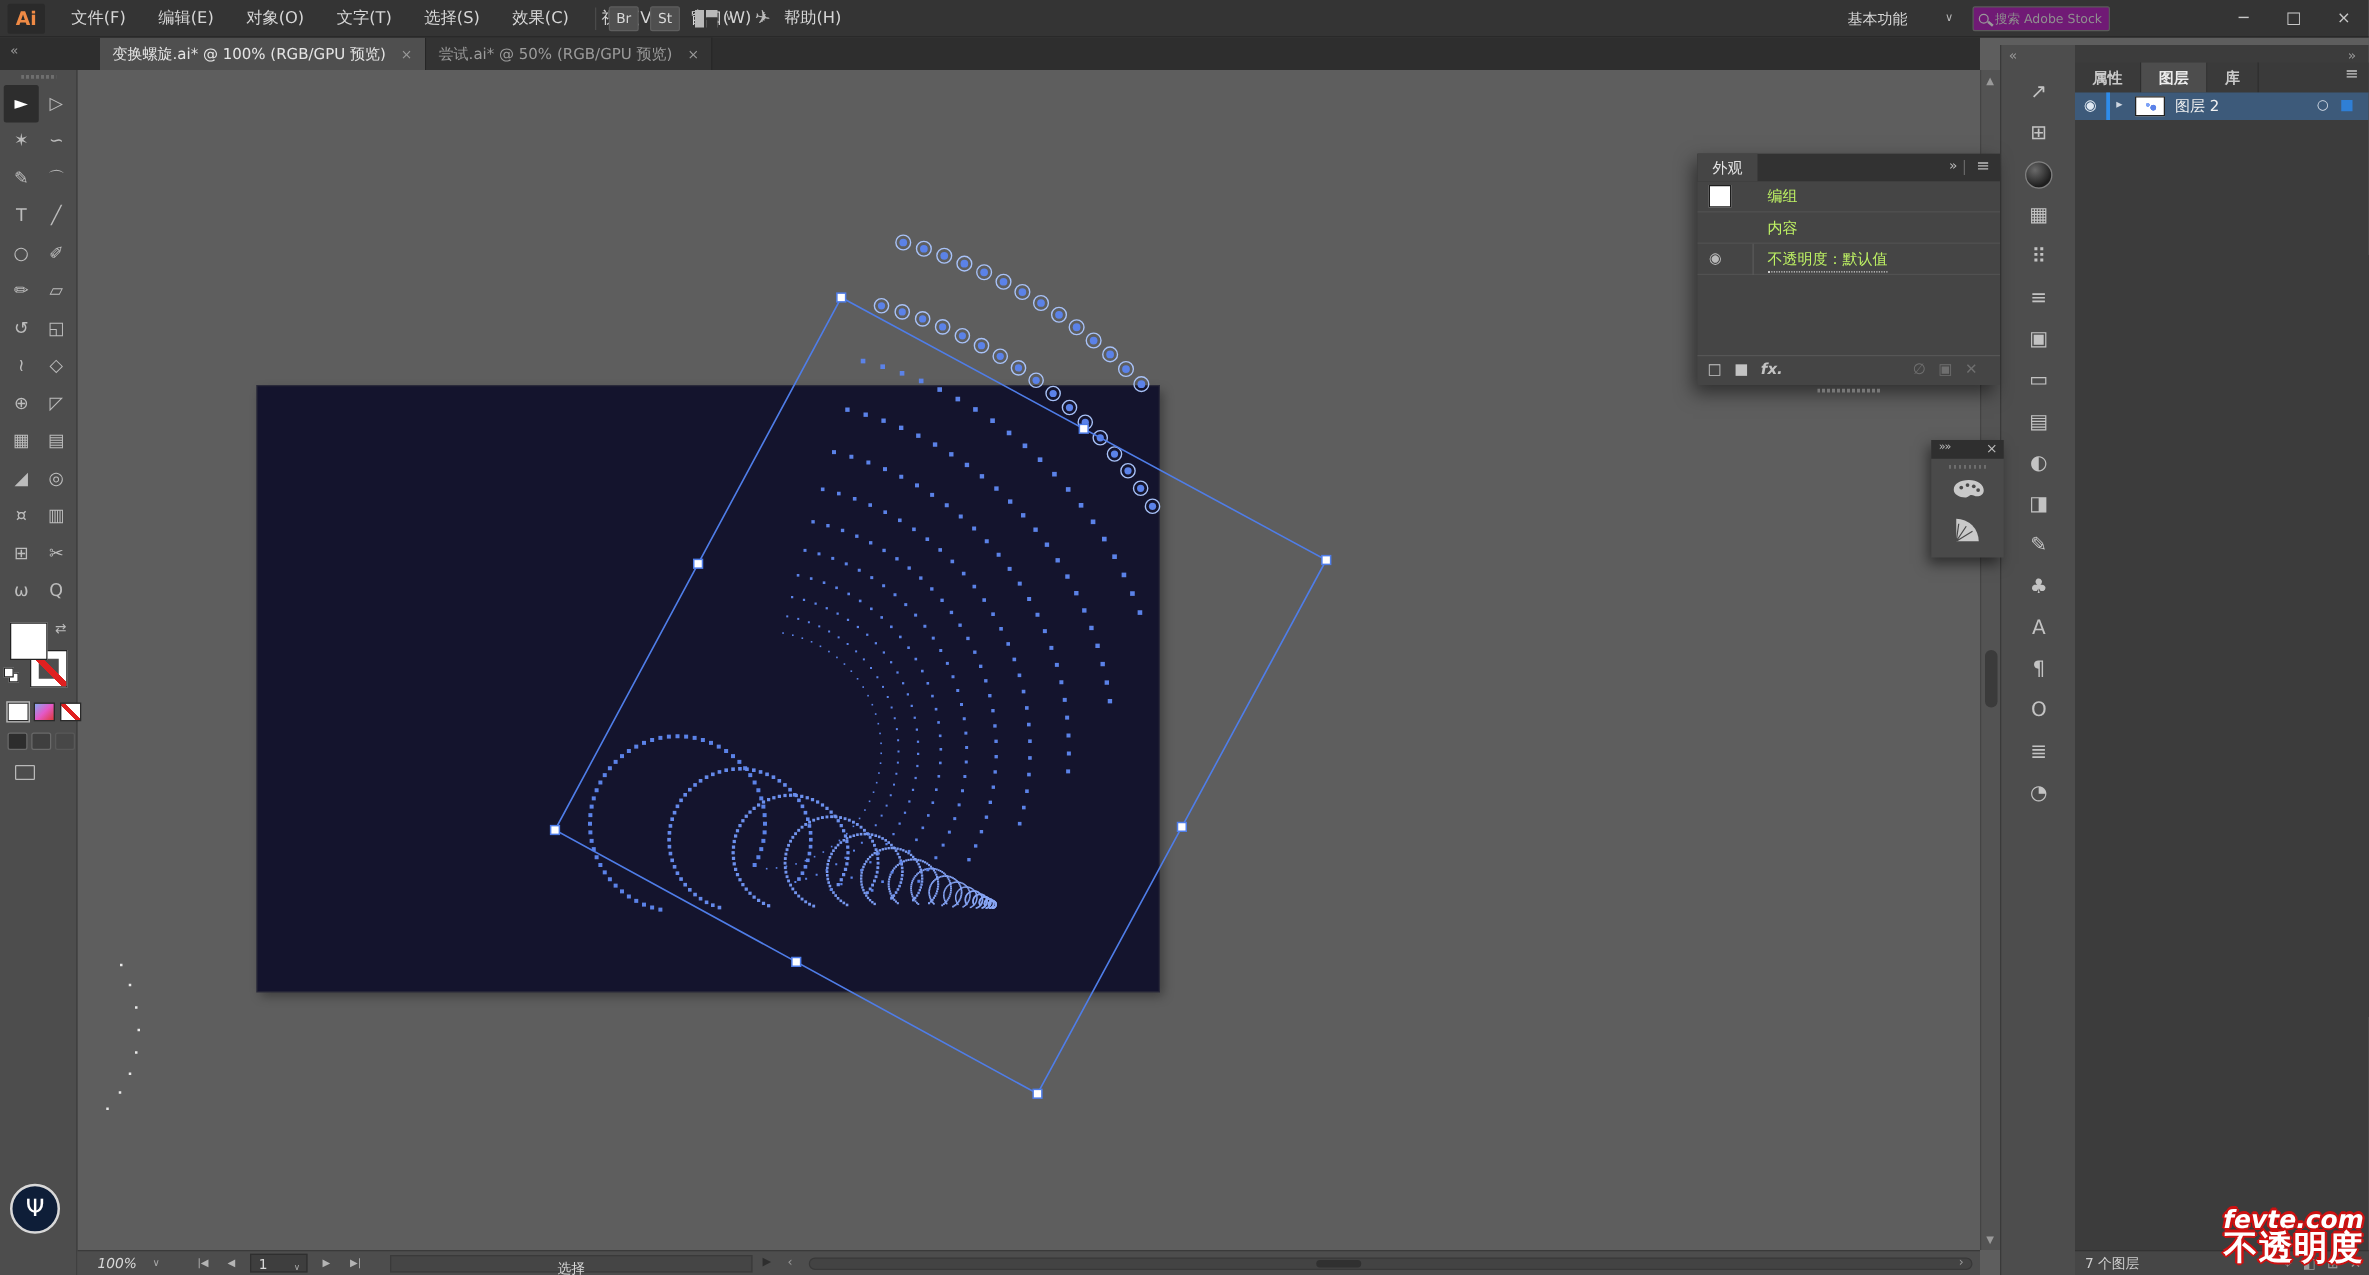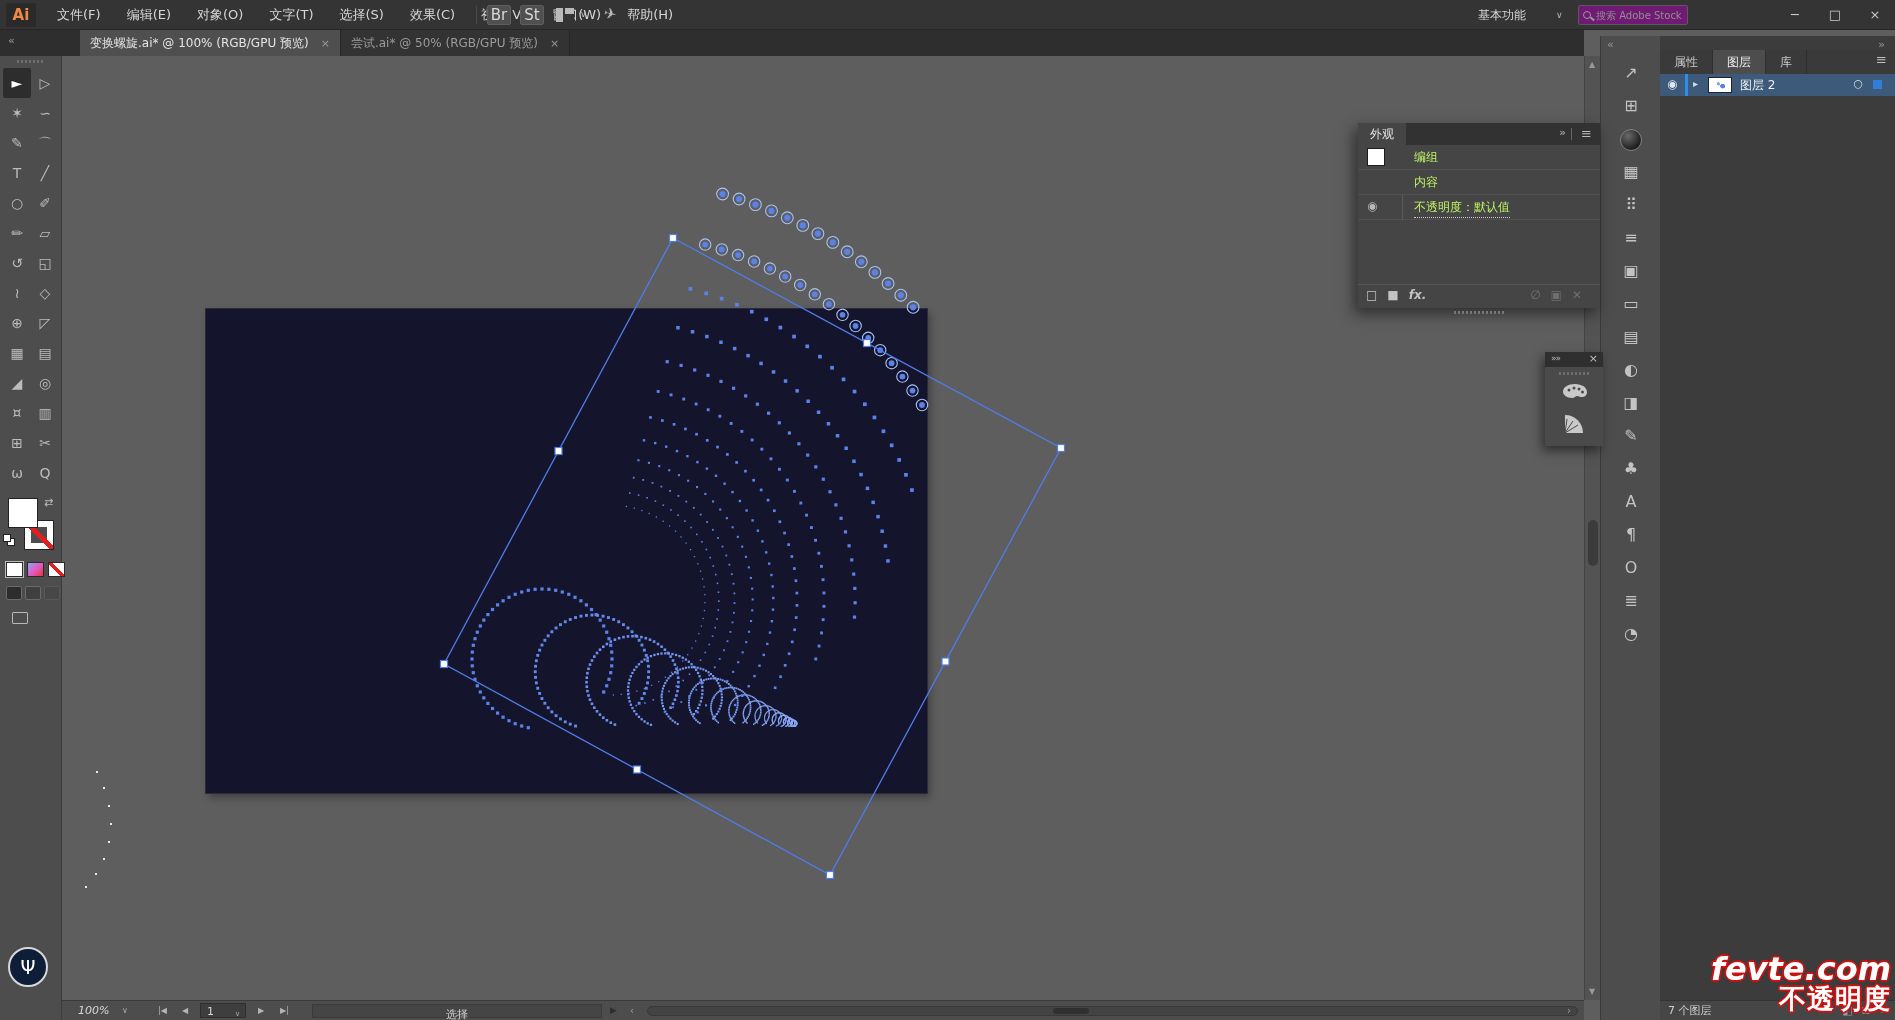--- a/index.html
+++ b/index.html
@@ -6,21 +6,21 @@
   html,body { width:1895px; height:1020px; overflow:hidden; }
   body { font-family:"DejaVu Sans","Liberation Sans",sans-serif; background:#5e5e5e; color:#d6d6d6; position:relative; font-size:12px; }
   .abs { position:absolute; }
 
   
   #menubar { left:0; top:0; width:1895px; height:30px; background:#343434; border-bottom:1px solid #262626; z-index:40; }
   #ai-logo { left:6px; top:3px; width:30px; height:24px; background:#2a2a2a; color:#ef8a45; font-weight:bold; font-size:15px; text-align:center; line-height:24px; border-radius:2px; }
   #menu-items { left:44px; top:0; height:30px; }
   .menu-item { display:inline-block; padding:0 13px; line-height:30px; font-size:13px; color:#d6d6d6; cursor:default; }
   .mb-sep { left:476px; top:6px; width:1px; height:18px; background:#4a4a4a; }
-  .sq-btn { top:5px; width:24px; height:20px; background:#4f4f4f; border:1px solid #5e5e5e; color:#d8d8d8; font-size:15px; text-align:center; line-height:18px; border-radius:2px; }
+  .sq-btn { top:5px; width:24px; height:20px; background:#4f4f4f; border:1px solid #5e5e5e; color:#d8d8d8; font-size:11px; text-align:center; line-height:18px; border-radius:2px; }
   #layout-icon { left:556px; top:8px; width:18px; height:14px; background:linear-gradient(90deg,#b9b9b9 0 7px,#343434 7px 9px,#b9b9b9 9px); }
   #layout-icon::after { content:""; position:absolute; left:9px; top:6px; width:9px; height:8px; background:#343434; border-top:2px solid #343434; }
   #layout-caret { left:580px; top:9px; color:#b9b9b9; font-size:9px; }
   #rocket-icon { left:604px; top:5px; color:#b9b9b9; font-size:15px; transform:rotate(12deg); }
   #workspace { left:1478px; top:0; line-height:30px; font-size:12px; color:#d6d6d6; }
   #workspace-caret { left:1556px; top:10px; font-size:9px; color:#b9b9b9; }
   #search-box { left:1578px; top:5px; width:110px; height:20px; background:#701a75; border:1px solid #5a5a5a; border-radius:2px; }
   #search-glyph { left:4px; top:5px; width:8px; height:8px; border:1.5px solid #9a9a9a; border-radius:50%; }
   #search-glyph::after { content:""; position:absolute; left:6px; top:6px; width:5px; height:1.5px; background:#9a9a9a; transform:rotate(40deg); }
   #search-input { position:absolute; left:17px; top:1px; width:88px; height:16px; background:transparent; border:none; outline:none; color:#bbb; font-size:10px; font-family:inherit; }
@@ -92,21 +92,21 @@
   
   #strip { left:1600px; top:36px; width:60px; height:984px; background:#4d4d4d; border-left:1px solid #3a3a3a; z-index:5; }
   #dock-collapse { position:absolute; left:6px; top:2px; color:#9a9a9a; font-size:11px; }
   #strip-icons { position:absolute; left:0; top:20px; width:60px; }
   .strip-icon { width:60px; height:33px; text-align:center; line-height:33px; font-size:16px; color:#c3c3c3; }
   .strip-icon .sphere { display:inline-block; width:22px; height:22px; border-radius:50%; background:radial-gradient(circle at 35% 30%,#6a6a6a,#1e1e1e 70%); border:1px solid #808080; vertical-align:middle; }
 
   
   #panel { left:1660px; top:36px; width:235px; height:984px; background:#3c3c3c; z-index:5; }
   #panel-collapse { position:absolute; right:10px; top:2px; color:#9a9a9a; font-size:11px; }
-  #panel-tabs { position:absolute; left:0; top:14px; width:235px; height:24px; background:#3a3a3a; display:flex; }
+  #panel-tabs { position:absolute; left:0; top:14px; width:235px; height:24px; background:#3a3a3a; display:flex;font-weight:bold; }
   .panel-tab { padding:0 14px; line-height:24px; font-size:12px; color:#c9c9c9; border-right:1px solid #2e2e2e; }
   .panel-tab.active { background:#4d4d4d; color:#ececec; }
   #panel-menu-icon { position:absolute; right:8px; top:16px; color:#c3c3c3; font-size:13px; }
   #layer-row { position:absolute; left:0; top:38px; width:235px; height:22px; background:#3d5a7a; }
   #layer-eye { position:absolute; left:7px; top:3px; color:#dfe8f2; font-size:12px; }
   #layer-indicator { position:absolute; left:25px; top:0; width:3px; height:22px; background:#2e8ceb; }
   #layer-chevron { position:absolute; left:33px; top:4px; color:#d0d8e2; font-size:10px; }
   #layer-thumb { position:absolute; left:48px; top:3px; width:24px; height:16px; background:#fff;
       background-image:radial-gradient(circle at 62% 58%, #5b82e8 0 2.2px, rgba(0,0,0,0) 2.6px), radial-gradient(circle at 42% 42%, #7da2f6 0 1.4px, rgba(0,0,0,0) 1.8px);
       border:1px solid #222; }
@@ -144,21 +144,21 @@
   
   #mini-panel { left:1545px; top:352px; width:58px; height:94px; background:#4a4a4a; box-shadow:-3px 5px 10px rgba(0,0,0,.5); z-index:10; }
   #mini-header { position:absolute; left:0; top:0; width:58px; height:15px; background:#2f2f2f; }
   #mini-expand { position:absolute; left:6px; top:1px; color:#bbb; font-size:9px; letter-spacing:-1px; }
   #mini-close { position:absolute; right:5px; top:0; color:#bbb; font-size:11px; }
   #mini-grip { position:absolute; left:14px; top:20px; width:30px; height:3px; background:repeating-linear-gradient(90deg,#6e6e6e 0 2px,transparent 2px 4px); }
   .mini-icon { position:absolute; left:16px; }
 
   
   #watermark { right:4px; bottom:8px; z-index:30; text-align:right; line-height:1.0; }
-  #wm1 { font-size:32px; font-weight:bold; font-style:italic; color:#fff;
+  #wm1 { font-size:20px; font-weight:bold; font-style:italic; color:#fff;
     text-shadow:-2px 0 #cc1111,2px 0 #cc1111,0 -2px #cc1111,0 2px #cc1111,-1px -1px #cc1111,1px 1px #cc1111,1px -1px #cc1111,-1px 1px #cc1111; }
   #wm2 { font-size:27px; font-weight:bold; color:#fff; letter-spacing:1px;
     text-shadow:-2px 0 #cc1111,2px 0 #cc1111,0 -2px #cc1111,0 2px #cc1111,-1px -1px #cc1111,1px 1px #cc1111,1px -1px #cc1111,-1px 1px #cc1111; }
 </style>
 </head>
 <body>
 
 <div id="menubar" class="abs">
   <div id="ai-logo" class="abs">Ai</div>
   <div id="menu-items" class="abs"><span class="menu-item">文件(F)</span><span class="menu-item">编辑(E)</span><span class="menu-item">对象(O)</span><span class="menu-item">文字(T)</span><span class="menu-item">选择(S)</span><span class="menu-item">效果(C)</span><span class="menu-item">视图(V)</span><span class="menu-item">窗口(W)</span><span class="menu-item">帮助(H)</span></div>

